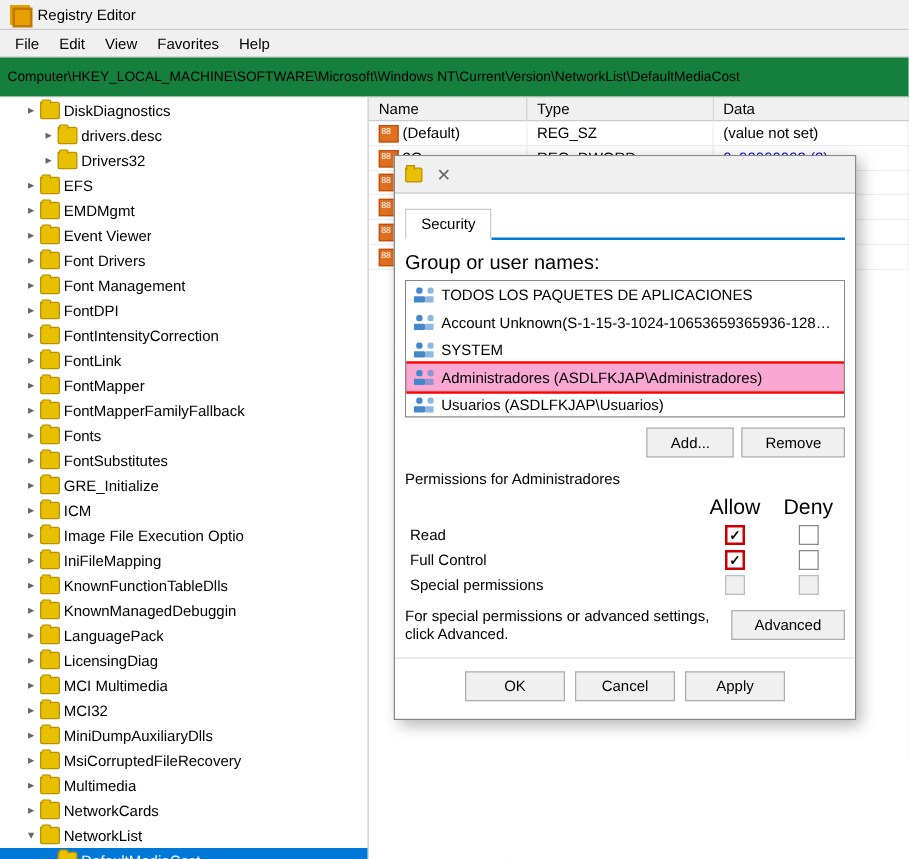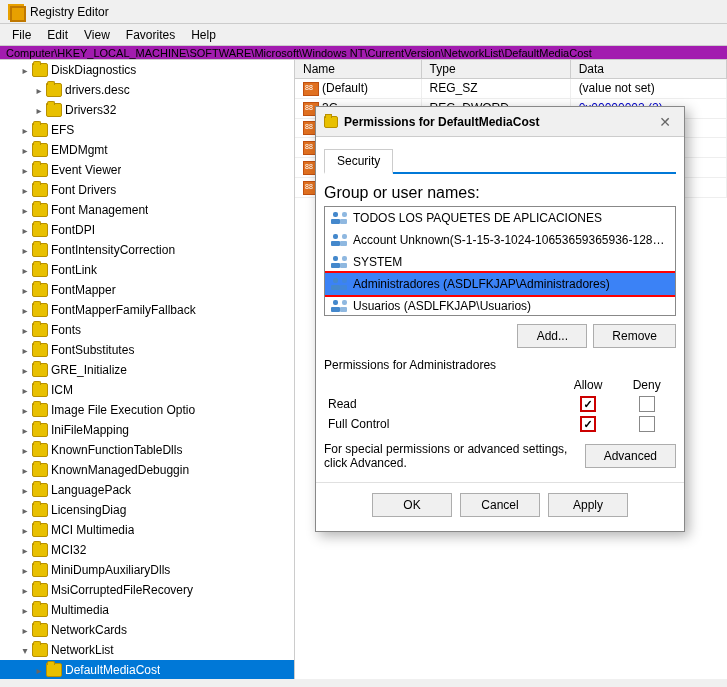--- a/index.html
+++ b/index.html
@@ -39,22 +39,22 @@
       border-bottom: 1px solid #ccc;
       font-size: 12px;
     }
     .menu-item {
       padding: 2px 8px;
       cursor: pointer;
     }
 
     
     .address-bar {
-      background: #a21caf;
-      height: 14px;
+      background: #15803d;
+      height: 32px;
       display: flex;
       align-items: center;
       padding: 0 6px;
       border-bottom: 1px solid #ccc;
       font-size: 11px;
       color: #000;
     }
 
     
     .main-content {
@@ -233,21 +233,21 @@
       margin-bottom: 8px;
       background: white;
     }
     .user-item {
       display: flex;
       align-items: center;
       padding: 2px 6px;
       height: 22px;
       cursor: pointer;
     }
-    .user-item.selected-red { background: #3b82f6; outline: 2px solid red; }
+    .user-item.selected-red { background: #f9a8d4; outline: 2px solid red; }
     .user-icon {
       width: 16px; height: 16px;
       margin-right: 6px;
       flex-shrink: 0;
       display: inline-block;
     }
 
     .btn-row {
       display: flex;
       justify-content: flex-end;
@@ -266,21 +266,21 @@
 
     .perms-table {
       width: 100%;
       border-collapse: collapse;
       margin-bottom: 8px;
     }
     .perms-table th {
       text-align: left;
       padding: 2px 4px;
       font-weight: normal;
-      font-size: 12px;
+      font-size: 17px;
     }
     .perms-table td {
       padding: 2px 4px;
       font-size: 12px;
     }
     .perms-table .allow-col, .perms-table .deny-col {
       text-align: center;
       width: 50px;
     }
 
@@ -560,21 +560,20 @@
             <td style="color: rgb(0, 0, 204);">0x00000001 (1)</td>
           </tr>
         </tbody>
     </table>
   </div>
 
   <div class="dialog-overlay">
 
     <div class="dialog-titlebar">
       <span class="folder-icon-sm"></span>
-      <span class="title-text">Permissions for DefaultMediaCost</span>
       <button class="dialog-close">✕</button>
     </div>
 
     <div class="dialog-body">
 
       <div class="tab-strip">
         <span class="tab-btn active">Security</span>
       </div>
 
       <div class="group-label">Group or user names:</div>
@@ -663,20 +662,33 @@
                 <div class="checkbox-cell">
                   <div class="check-box checked"></div>
                 </div>
               </td>
               <td class="deny-col">
                 <div class="checkbox-cell">
                   <div class="check-box"></div>
                 </div>
               </td>
             </tr>
+            <tr>
+              <td>Special permissions</td>
+              <td class="allow-col">
+                <div class="checkbox-cell">
+                  <div class="check-box disabled"></div>
+                </div>
+              </td>
+              <td class="deny-col">
+                <div class="checkbox-cell">
+                  <div class="check-box disabled"></div>
+                </div>
+              </td>
+            </tr>
           </tbody>
       </table>
 
       <div class="advanced-section">
         <span class="advanced-text">For special permissions or advanced settings, click Advanced.</span>
         <button class="win-btn" style="min-width:80px;">Advanced</button>
       </div>
     </div>
 
     <div class="dialog-footer">

